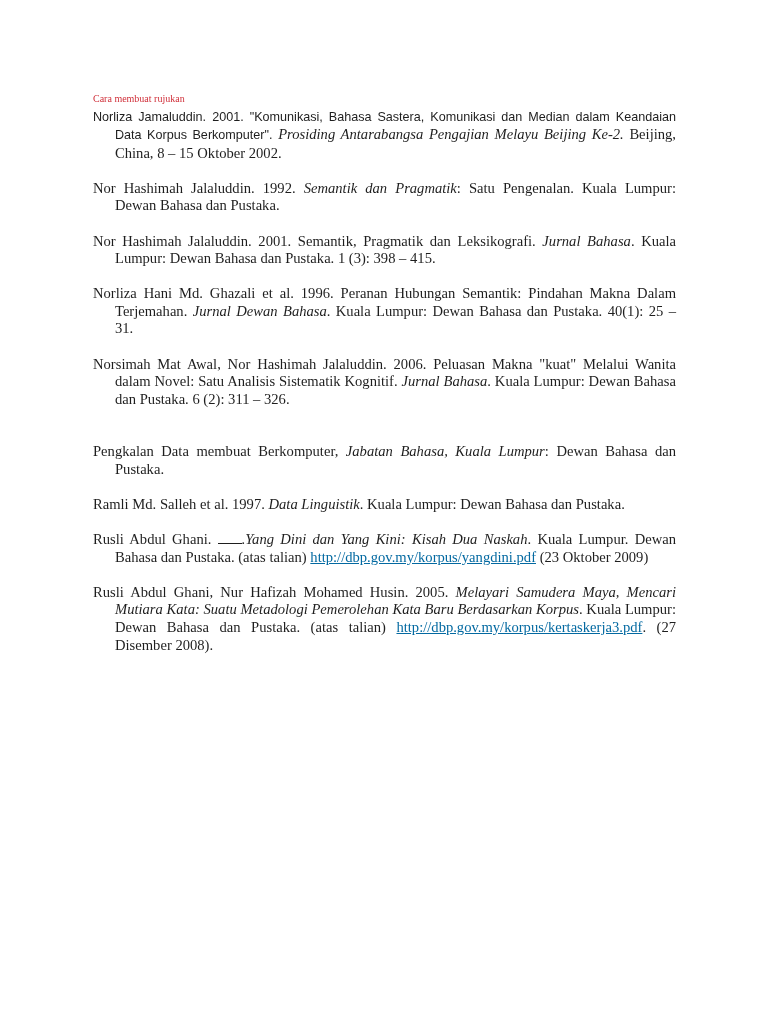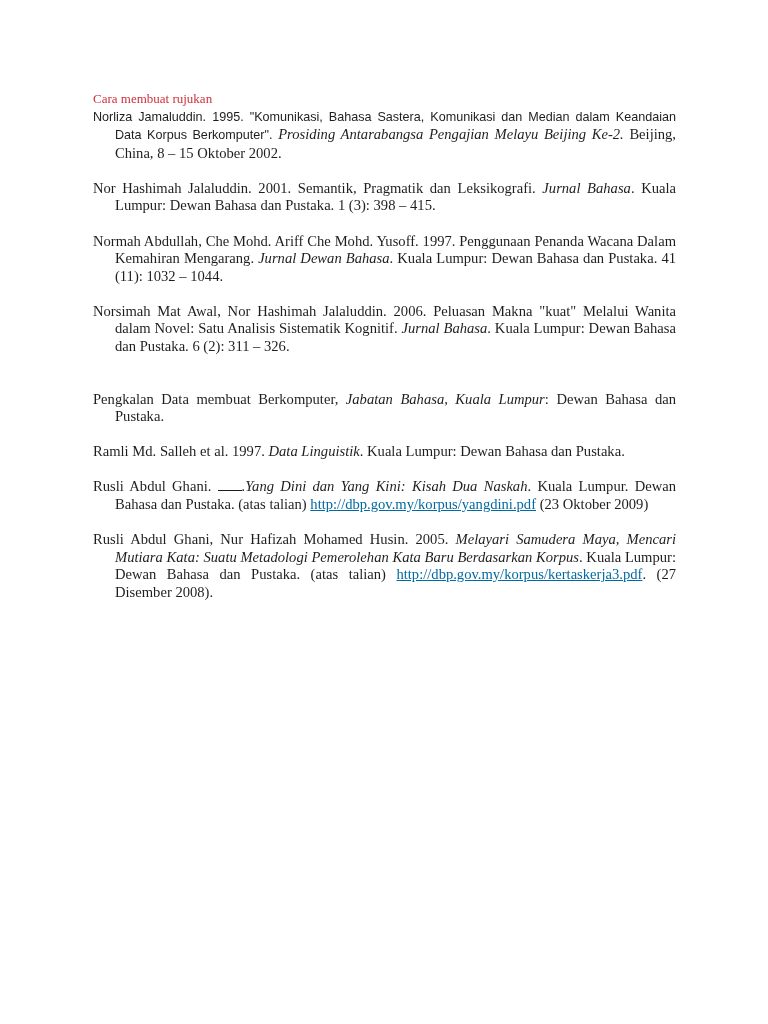--- a/index.html
+++ b/index.html
@@ -18,21 +18,21 @@
       left: 93px;
       top: 90px;
       width: 583px;
       font-family: "Liberation Serif", serif;
       font-size: 14.6px;
       line-height: 17.6px;
       color: #1e1e1e;
     }
     .heading {
       color: #d0303a;
-      font-size: 13px;
+      font-size: 10px;
       line-height: 17.6px;
       margin: 0;
     }
     .ref {
       margin: 0;
       padding-left: 22px;
       text-indent: -22px;
       text-align: justify;
     }
     .ref.first { margin-top: 0; }
@@ -53,39 +53,43 @@
     }
   </style>
 </head>
 <body>
 
 <div class="page">
   <p class="heading">Cara membuat rujukan</p>
 
   <p class="ref first">
     <span class="sans">Norliza Jamaluddin.</span>
-    <span class="sans">1995.</span>
+    <span class="sans">2001.</span>
     <span class="sans">"Komunikasi, Bahasa Sastera, Komunikasi dan Median dalam Keandaian Data Korpus Berkomputer".</span>
     <i>Prosiding Antarabangsa Pengajian Melayu Beijing Ke-2.</i>
     <span>Beijing, China, 8 – 15 Oktober 2002.</span>
   </p>
 
+  <p class="ref">
+    <span>Nor Hashimah Jalaluddin. 1992.</span>
+    <i>Semantik dan Pragmatik</i><span>: Satu Pengenalan. Kuala Lumpur: Dewan Bahasa dan Pustaka.</span>
+  </p>
 
   <p class="ref">
     <span>Nor Hashimah Jalaluddin. 2001.  Semantik, Pragmatik dan Leksikografi.</span>
     <i>Jurnal Bahasa</i><span>. Kuala Lumpur: Dewan Bahasa dan Pustaka.  1 (3): 398 – 415.</span>
   </p>
 
 
 
+  <p class="ref">
+    <span>Norliza Hani Md. Ghazali et al.  1996.  Peranan Hubungan Semantik:  Pindahan Makna Dalam Terjemahan.</span>
+    <i>Jurnal Dewan Bahasa</i><span>.  Kuala Lumpur: Dewan Bahasa dan Pustaka. 40(1): 25 – 31.</span>
+  </p>
 
-  <p class="ref">
-    <span>Normah Abdullah, Che Mohd. Ariff Che Mohd. Yusoff.  1997.  Penggunaan Penanda Wacana Dalam Kemahiran Mengarang.</span>
-    <i>Jurnal Dewan Bahasa</i><span>.  Kuala Lumpur: Dewan Bahasa dan Pustaka. 41 (11): 1032 – 1044.</span>
-  </p>
 
   <p class="ref">
     <span>Norsimah Mat Awal, Nor Hashimah Jalaluddin.  2006.  Peluasan Makna "kuat"  Melalui Wanita dalam Novel: Satu Analisis Sistematik Kognitif.</span>
     <i>Jurnal Bahasa</i><span>.  Kuala Lumpur: Dewan Bahasa dan Pustaka.  6 (2): 311 – 326.</span>
   </p>
 
 
   <p class="ref gap-large">
     <span>Pengkalan Data membuat Berkomputer,</span>
     <i>Jabatan Bahasa, Kuala Lumpur</i><span>: Dewan Bahasa dan Pustaka.</span>

